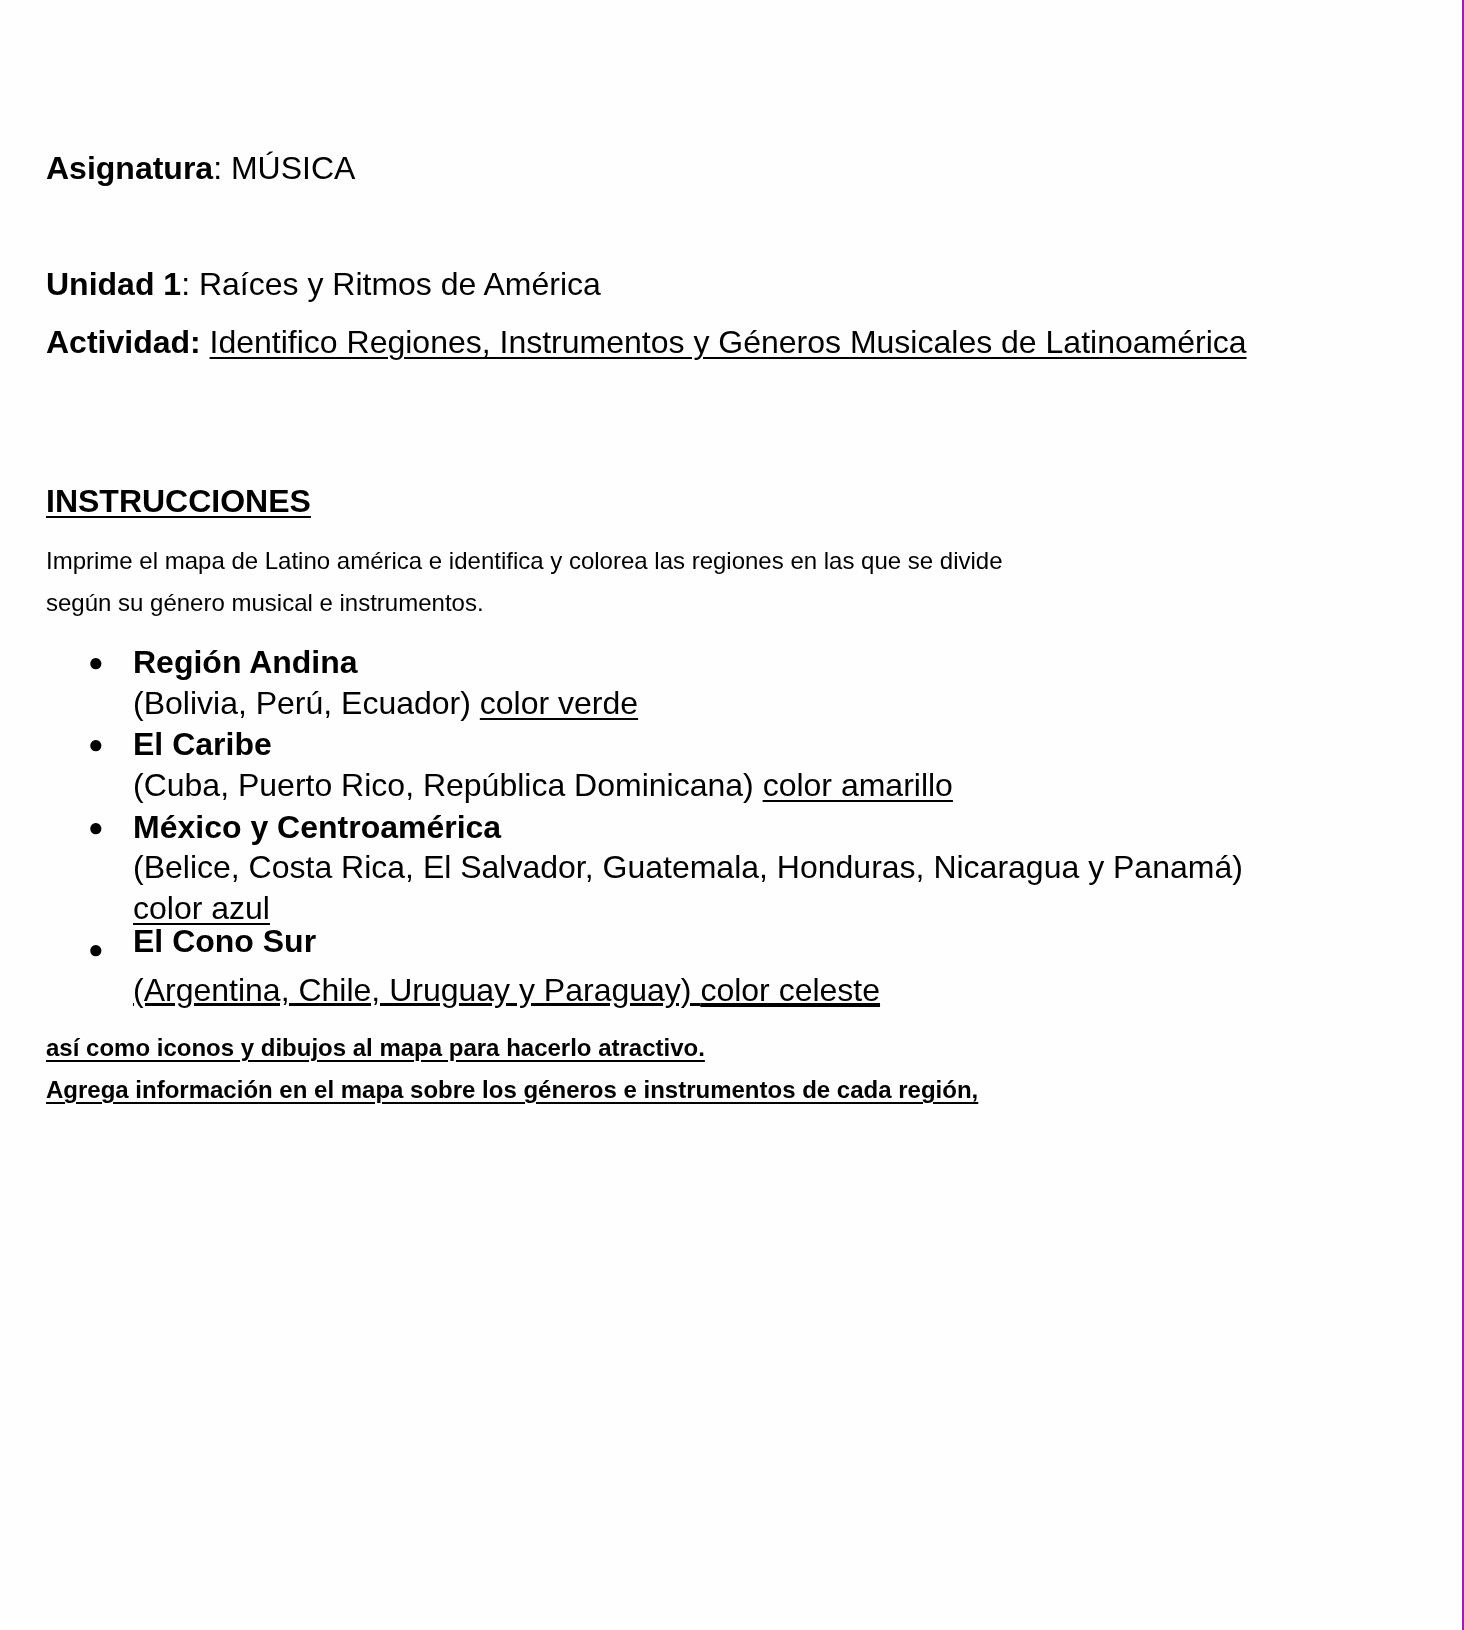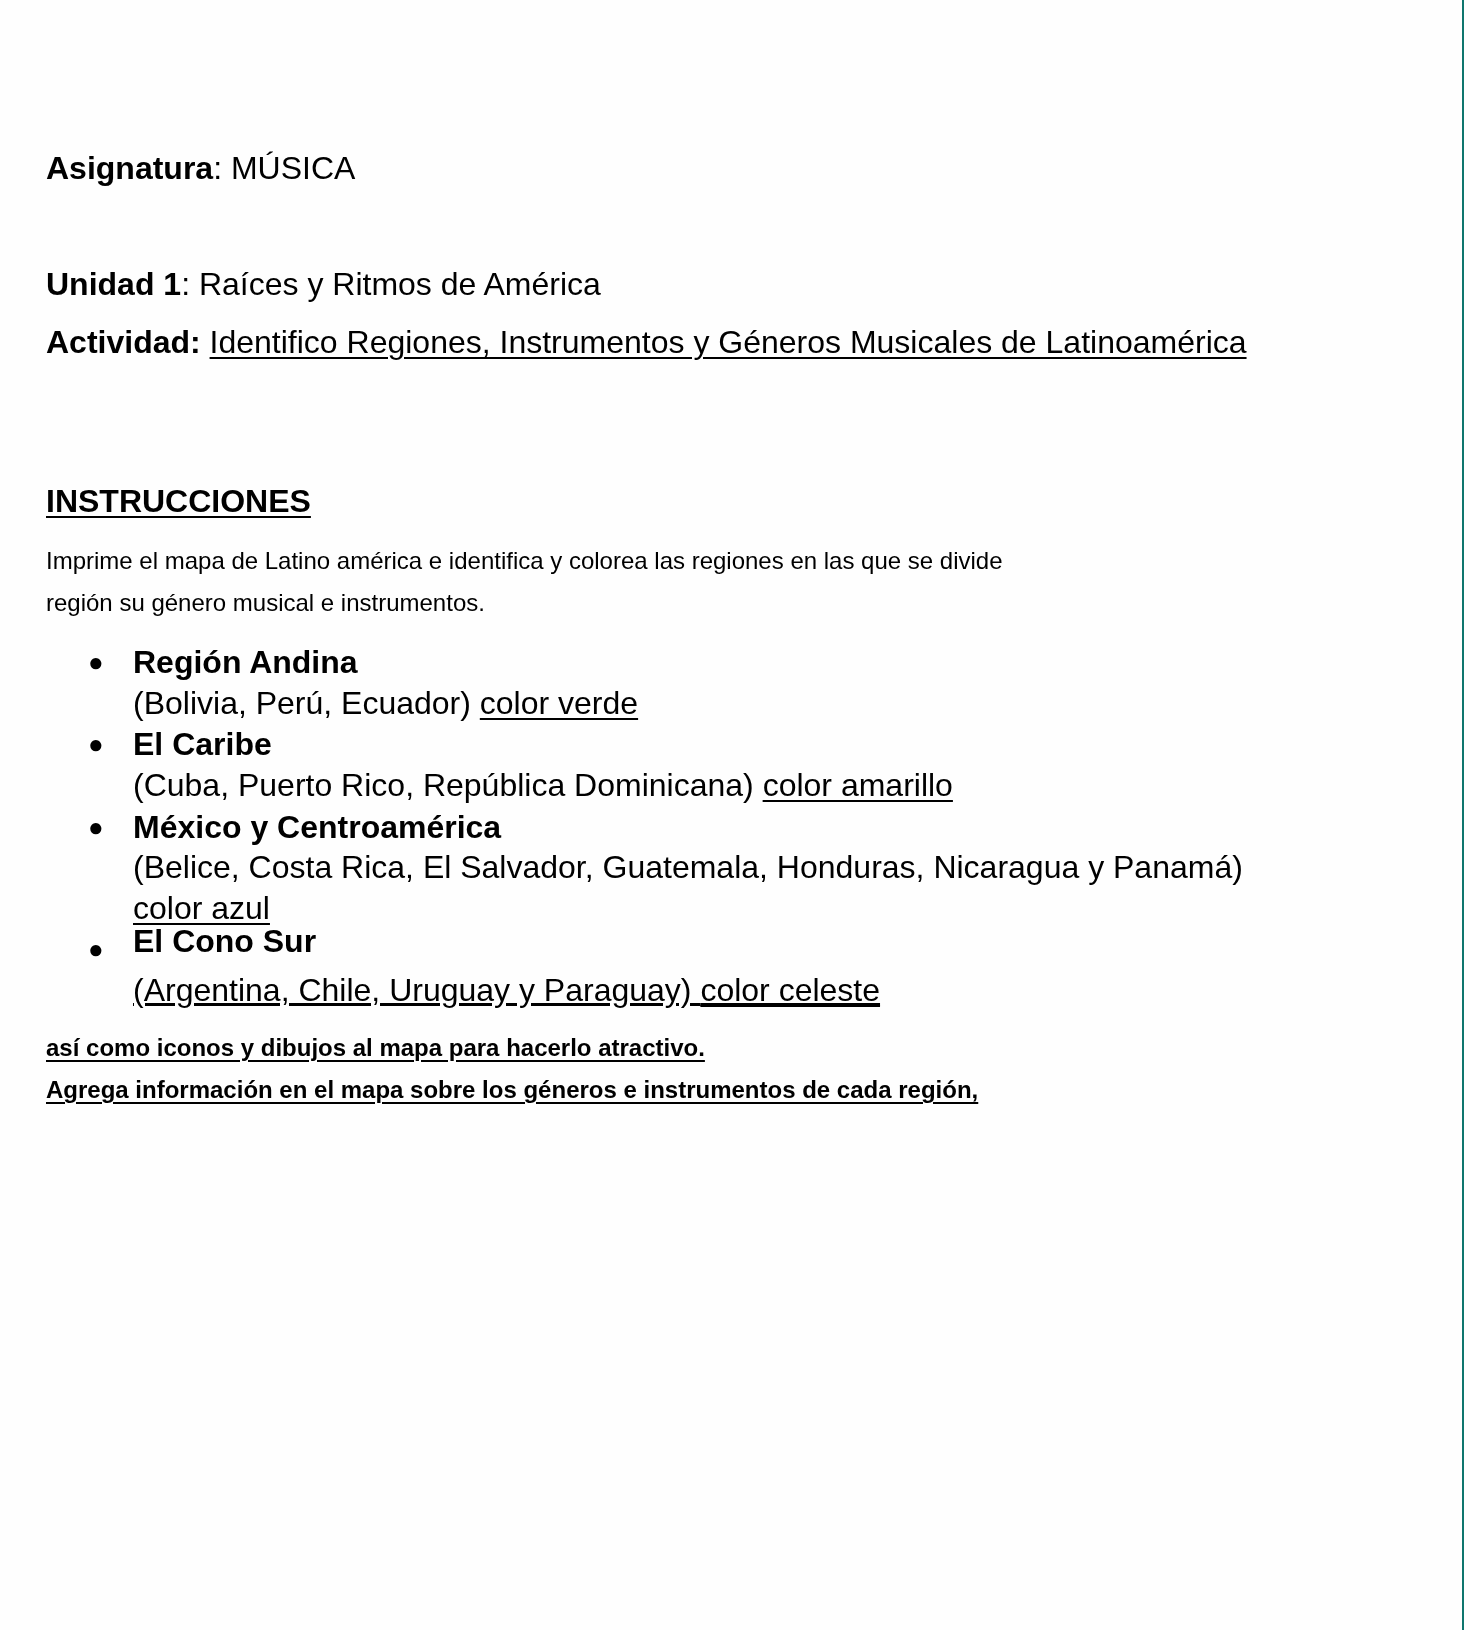--- a/index.html
+++ b/index.html
@@ -1,20 +1,20 @@
 <!DOCTYPE html>
 <html><head>
   <meta charset="utf-8">
   <style>
     html, body { margin: 0; padding: 0; }
     body {
       width: 1464px; height: 1630px; background: #ffffff; position: relative; overflow: hidden;
       font-family: "Liberation Sans", sans-serif; color: #000;
     }
-    .page { position: absolute; left: 0; top: 0; width: 1462px; height: 1630px; background: #fefefe; border-right: 2px solid #0f766e; }
+    .page { position: absolute; left: 0; top: 0; width: 1462px; height: 1630px; background: #fefefe; border-right: 2px solid #a21caf; }
     .line { position: absolute; left: 46px; font-size: 32px; line-height: 40px; white-space: nowrap; }
     .b { font-weight: bold; }
     .u { text-decoration: underline; text-decoration-thickness: 2px; text-underline-offset: 4px; }
     .bullet { position: absolute; left: 88px; font-size: 26px; line-height: 40px; }
     .item { position: absolute; left: 133px; font-size: 32px; line-height: 42px; white-space: nowrap; }
     .para { position: absolute; left: 46px; font-size: 24px; line-height: 42px; width: 1360px; }
   </style>
 </head>
 <body>
 
@@ -31,21 +31,21 @@
 
   <div class="line" style="top:322px;">
     <span class="b">Actividad:</span>
     <span class="u">Identifico Regiones, Instrumentos y Géneros Musicales de Latinoamérica</span>
   </div>
 
   <div class="line b u" style="top:481px;">INSTRUCCIONES</div>
 
   <div class="para" style="top:540px;">
     <div>Imprime el mapa de Latino américa e identifica y colorea las regiones en las que se divide</div>
-    <div>región su género musical e instrumentos.</div>
+    <div>según su género musical e instrumentos.</div>
   </div>
 
   <div class="bullet" style="top:642px;">●</div>
   <div class="item b" style="top:641px;text-align:center;">Región Andina</div>
   <div class="item" style="top:682px;">
     <span>(Bolivia, Perú, Ecuador) </span><span class="u">color verde</span>
   </div>
 
   <div class="bullet" style="top:724px;">●</div>
   <div class="item b" style="top:723px;">El Caribe</div>

